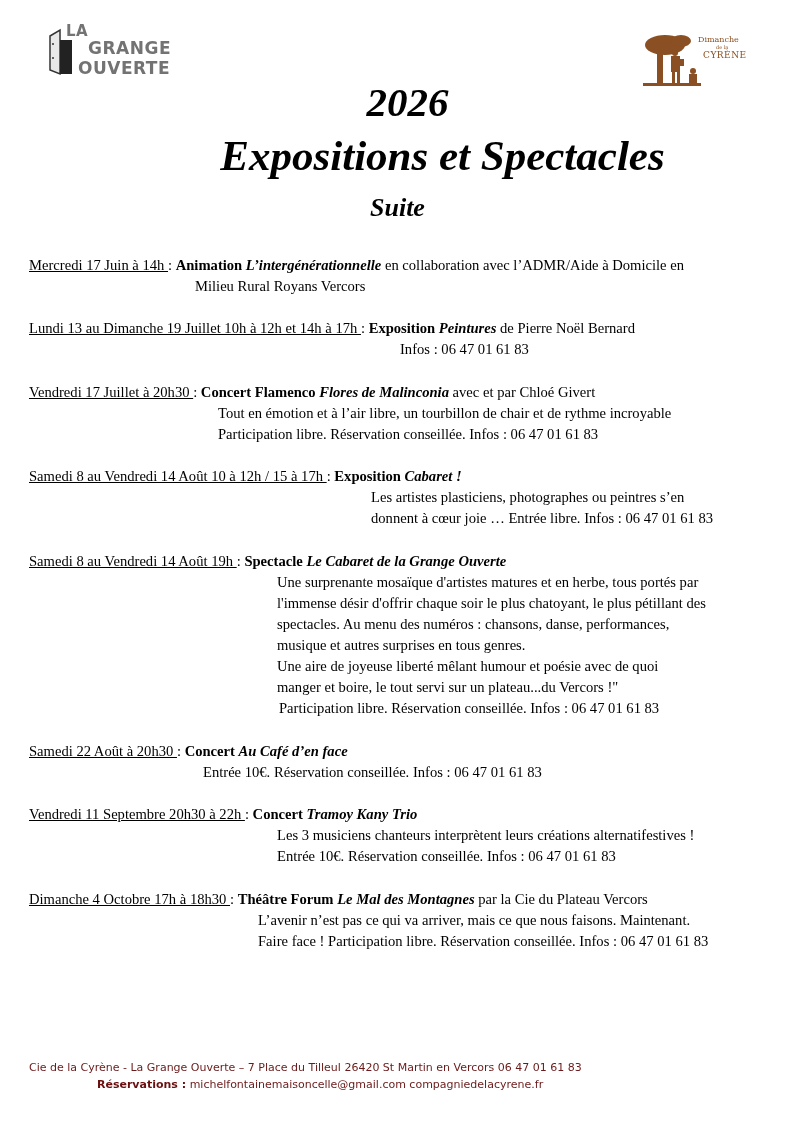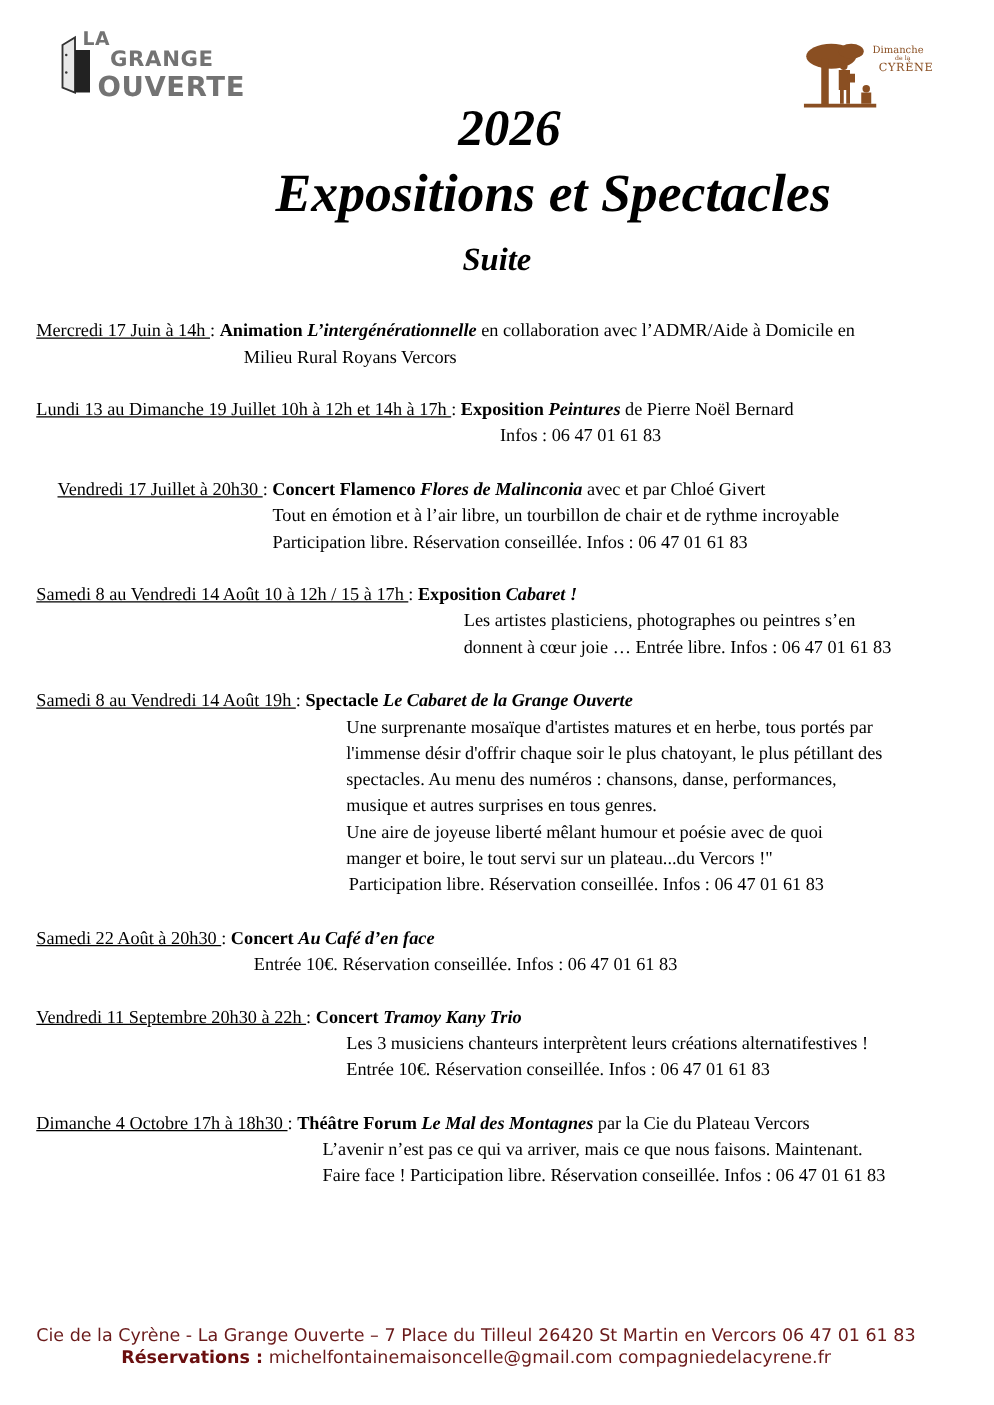--- a/index.html
+++ b/index.html
@@ -6,40 +6,40 @@
   body { width: 795px; height: 1124px; position: relative; overflow: hidden;
          font-family: "Liberation Serif", "DejaVu Serif", serif; color: #000; }
   .abs { position: absolute; }
 
   
   .logo-grange { left: 46px; top: 22px; width: 130px; height: 60px; }
   .logo-grange .door { position: absolute; left: 2px; top: 6px; width: 26px; height: 48px; }
   .logo-grange .lg-t { position: absolute; font-family: "DejaVu Sans", sans-serif; font-weight: bold; color: #737373; letter-spacing: 0.5px; }
   .logo-grange .l1 { left: 20px; top: 0px; font-size: 15px; }
   .logo-grange .l2 { left: 42px; top: 16px; font-size: 17px; }
-  .logo-grange .l3 { left: 32px; top: 36px; font-size: 22px; }
+  .logo-grange .l3 { left: 32px; top: 36px; font-size: 17px; }
 
   .logo-cyrene { left: 643px; top: 33px; width: 115px; height: 55px; }
   .logo-cyrene svg { position: absolute; left: 0; top: 0; }
   .logo-cyrene .cy1 { position: absolute; left: 55px; top: 2px; font-size: 8px; color: #8a4f22; font-family: "DejaVu Serif", serif; }
   .logo-cyrene .cy2 { position: absolute; left: 73px; top: 11px; font-size: 5px; color: #8a4f22; font-family: "DejaVu Serif", serif; }
   .logo-cyrene .cy3 { position: absolute; left: 60px; top: 17px; font-size: 9px; color: #8a4f22; font-family: "DejaVu Serif", serif; letter-spacing: 0.5px; }
 
   
   .t-year { left: 0; width: 795px; top: 78px; text-align: center; font-size: 41px; font-weight: bold; padding-left: 20px; box-sizing: border-box; font-style: italic; }
   .t-main { left: 0; width: 795px; top: 131px; text-align: center; font-size: 43px; font-weight: bold; font-style: italic; padding-left: 90px; box-sizing: border-box; }
   .t-sub { left: 370px; top: 193px; font-size: 26px; font-weight: bold; font-style: italic; }
 
   
   .line { position: absolute; font-size: 14.6px; line-height: 21px; white-space: nowrap; }
   .u { text-decoration: underline; }
   b i, i b { font-weight: bold; font-style: italic; }
 
   
-  .footer { position: absolute; font-family: "DejaVu Sans", sans-serif; font-size: 14px; color: #6a1a1a; white-space: nowrap; }
+  .footer { position: absolute; font-family: "DejaVu Sans", sans-serif; font-size: 11px; color: #6a1a1a; white-space: nowrap; }
   .footer b { color: #6a0f0f; }
 </style>
 </head>
 <body>
 
 <div class="abs logo-grange">
   <svg class="door" viewBox="0 0 26 48">
     <polygon points="2,8 12,2 12,46 2,42" fill="#e8e8e8" stroke="#333" stroke-width="1.5"></polygon>
     <circle cx="5" cy="16" r="1" fill="#333"></circle>
     <circle cx="5" cy="30" r="1" fill="#333"></circle>
@@ -78,21 +78,21 @@
 <div class="line" style="left:29px; top:255px;">
   <span class="u">Mercredi 17 Juin à 14h </span><span>: </span><b>Animation </b><b><i>L’intergénérationnelle</i></b><span> en collaboration avec l’ADMR/Aide à Domicile en</span>
 </div>
 <div class="line" style="left:195px; top:276px;">Milieu Rural Royans Vercors</div>
 
 <div class="line" style="left:29px; top:318px;">
   <span class="u">Lundi 13 au Dimanche 19 Juillet  10h à 12h et 14h à 17h </span><span>: </span><b>Exposition </b><b><i>Peintures</i></b><span> de Pierre Noël Bernard</span>
 </div>
 <div class="line" style="left:400px; top:339px;">Infos : 06 47 01 61 83</div>
 
-<div class="line" style="left:29px; top:382px;margin-left:17px;">
+<div class="line" style="left:29px; top:382px;">
   <span class="u">Vendredi 17 Juillet à 20h30 </span><span>: </span><b>Concert Flamenco </b><b><i>Flores de Malinconia</i></b><span> avec et par  Chloé Givert</span>
 </div>
 <div class="line" style="left:218px; top:403px;">Tout en émotion et à l’air libre, un tourbillon de chair et de rythme incroyable</div>
 <div class="line" style="left:218px; top:424px;">Participation libre. Réservation conseillée. Infos : 06 47 01 61 83</div>
 
 <div class="line" style="left:29px; top:466px;text-align:right;">
   <span class="u">Samedi 8 au Vendredi 14 Août  10 à 12h / 15 à 17h  </span><span>: </span><b>Exposition </b><b><i>Cabaret !</i></b><span></span>
 </div>
 <div class="line" style="left:371px; top:487px;">Les artistes plasticiens, photographes ou peintres s’en</div>
 <div class="line" style="left:371px; top:508px;">donnent à cœur joie … Entrée libre. Infos : 06 47 01 61 83</div>

